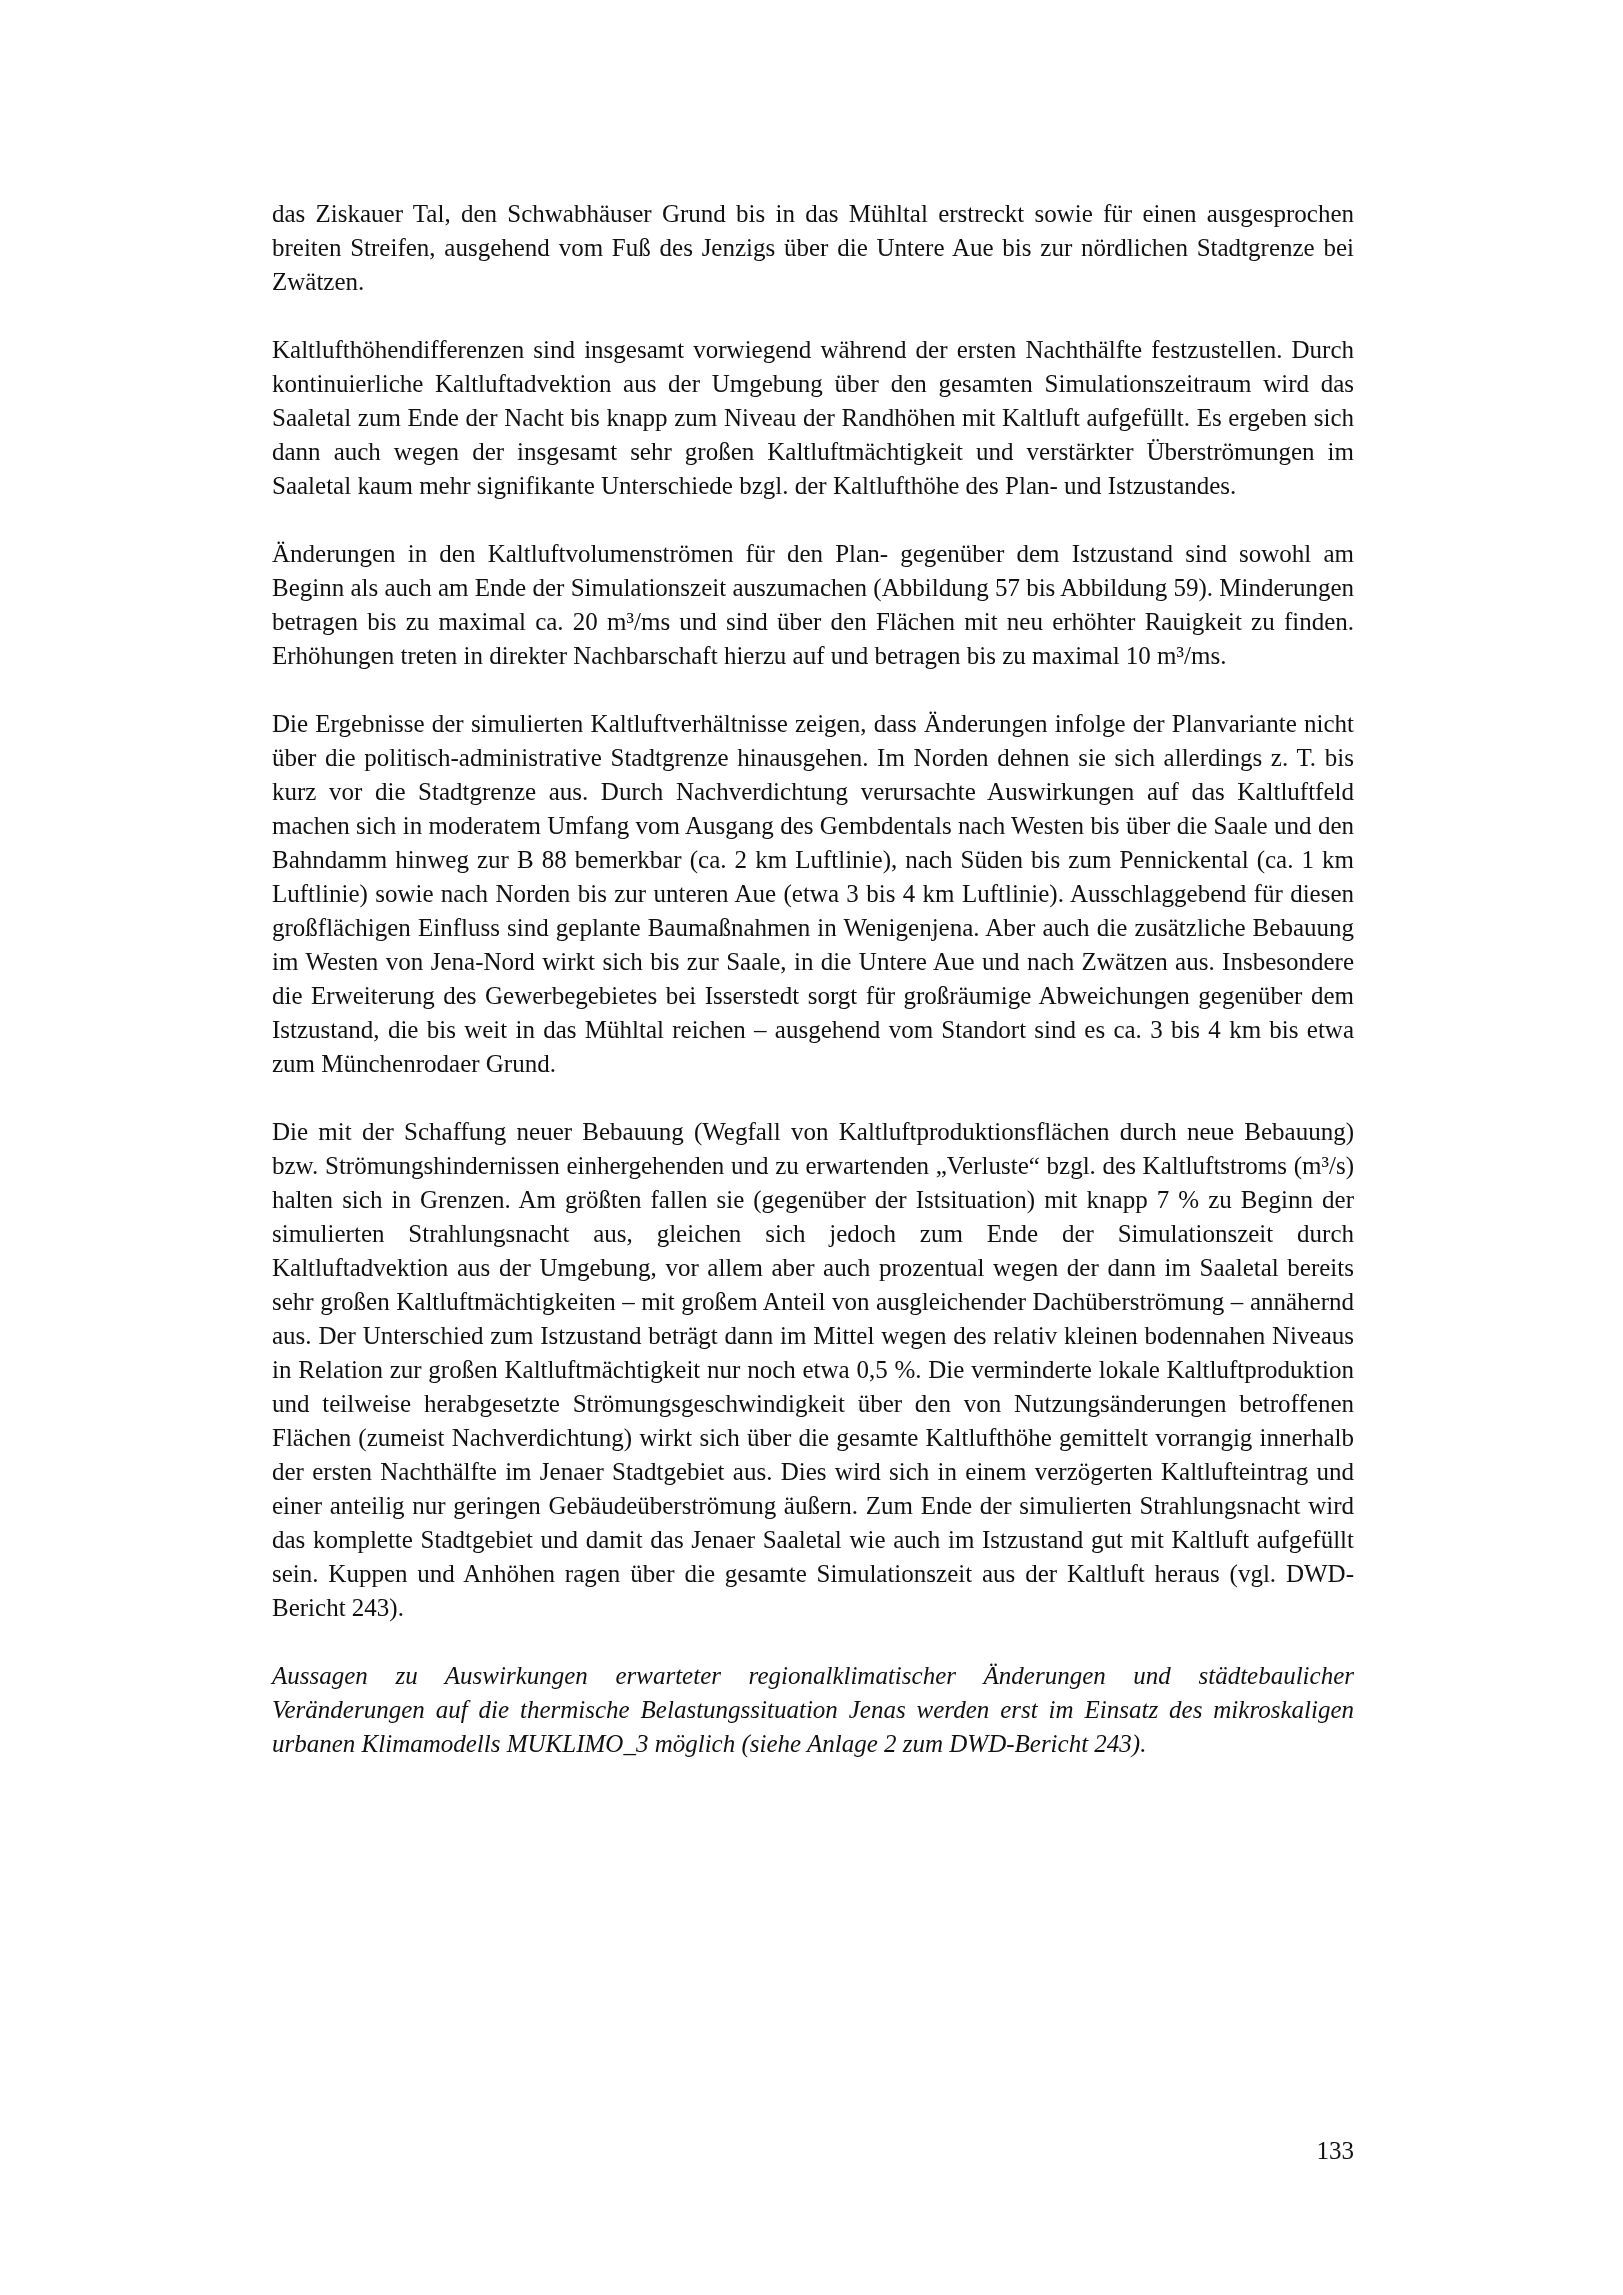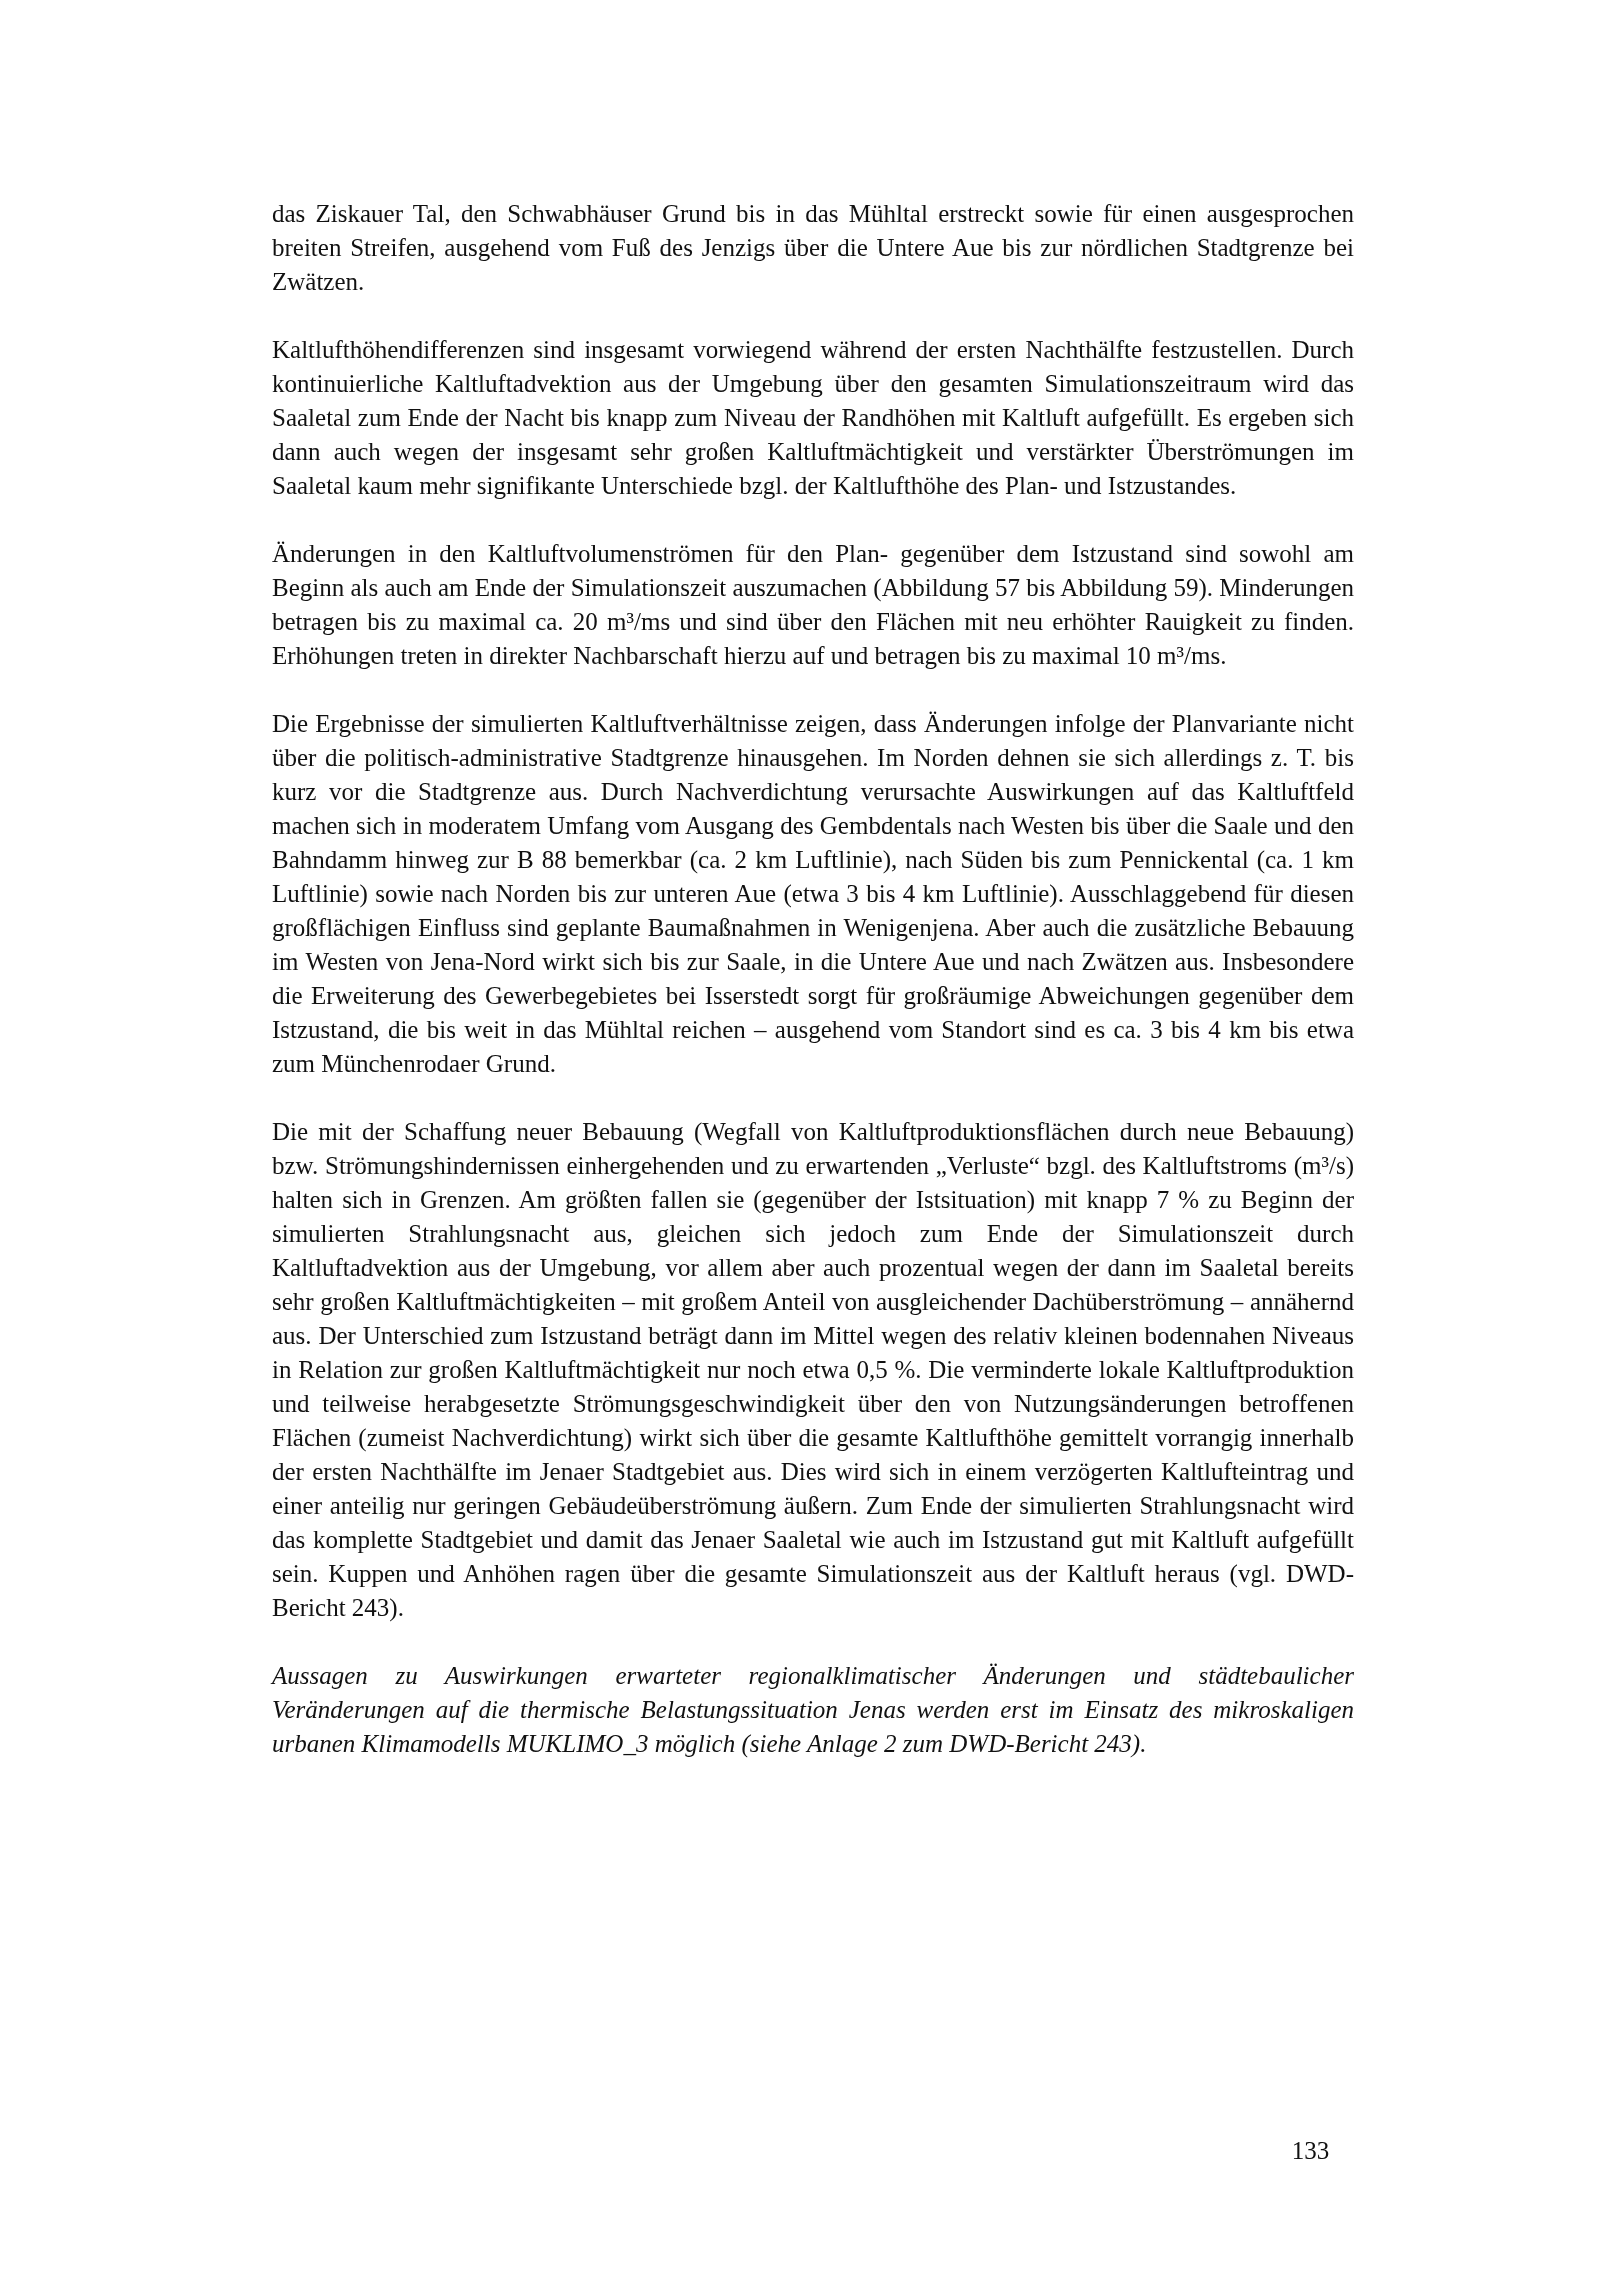--- a/index.html
+++ b/index.html
@@ -38,21 +38,21 @@
     }
     .text-block p.last-in-flow {
       margin-bottom: 0;
       font-style: italic;
     }
     .page-number {
       position: absolute;
       left: 1267px;
       top: 2134px;
       width: 87px;
-      text-align: center;
+      text-align: right;
       font-family: "Liberation Serif", "DejaVu Serif", serif;
       font-size: 25px;
       line-height: 33px;
       color: #111111;
     }
   </style>
 </head>
 <body>
 
 <div class="page">

